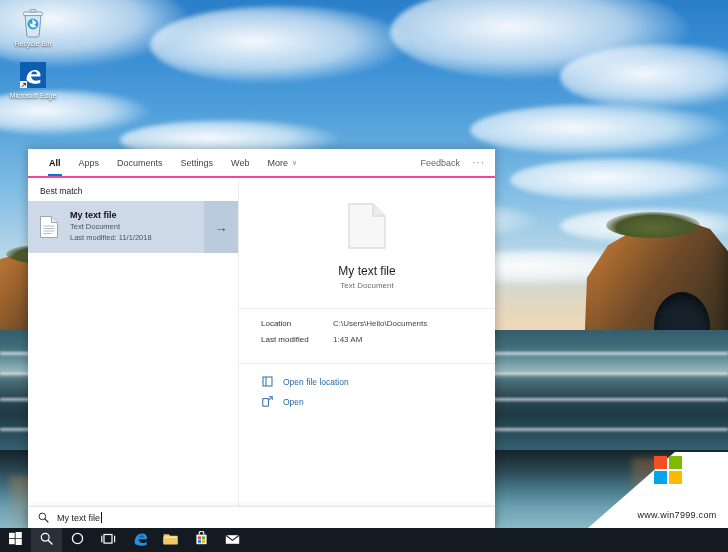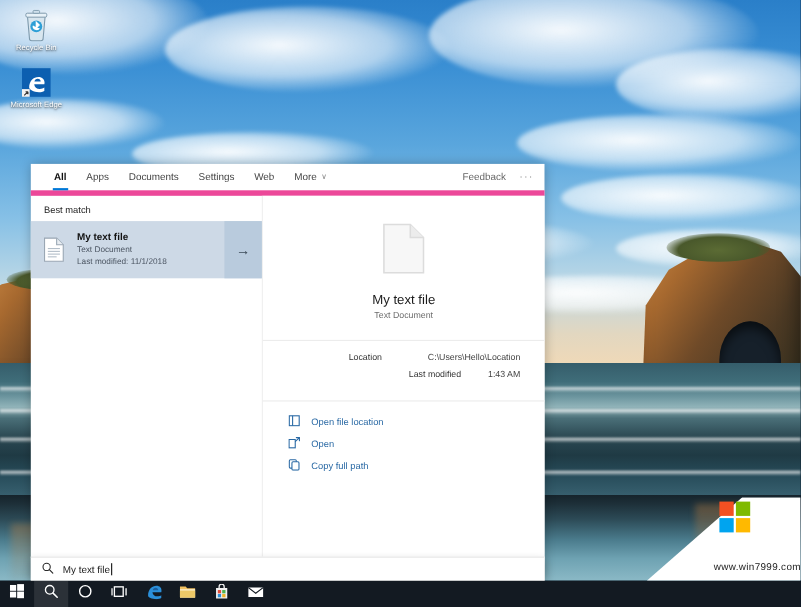--- a/index.html
+++ b/index.html
@@ -78,21 +78,21 @@
   .dicon .glyph { height:34px; display:flex; align-items:center; justify-content:center; }
 
   
   #search-panel {
     position:absolute; left:28px; top:149px; width:467px; height:379px;
     background:#fff; box-shadow:0 0 10px rgba(0,0,0,.28);
     display:flex; flex-direction:column;
   }
   #tabbar {
     height:29px; display:flex; align-items:stretch;
-    border-bottom:5px solid #ec4899; padding-left:12px; flex:0 0 auto;
+    border-bottom:2px solid #ec4899; padding-left:12px; flex:0 0 auto;
   }
   .tab {
     display:flex; align-items:center; padding:0 9px;
     font-size:9px; color:#444; position:relative; cursor:default;
   }
   .tab.active { color:#111; font-weight:600; }
   .tab.active::after {
     content:""; position:absolute; left:8px; right:8px; bottom:0;
     height:2px; background:#0078d7;
   }
@@ -141,21 +141,21 @@
 
   
   #preview { flex:1; display:flex; flex-direction:column; background:#fff; }
   .pv-hero {
     padding:24px 0 18px; display:flex; flex-direction:column;
     align-items:center; justify-content:center;
   }
   .pv-name { font-size:12px; color:#1b1b1b; margin-top:10px; }
   .pv-type { font-size:8px; color:#6d6d6d; margin-top:3px; }
   .pv-meta { border-top:1px solid #ececec; padding:10px 22px 12px; }
-  .pv-line { display:flex; font-size:8px; margin-bottom:7px;justify-content:flex-end; }
+  .pv-line { display:flex; font-size:8px; margin-bottom:7px; }
   .pv-key { width:72px; flex:0 0 72px; color:#333; }
   .pv-val { color:#444; }
   .pv-actions { border-top:1px solid #ececec; padding:12px 22px; }
   .act {
     display:flex; align-items:center; gap:9px; margin-bottom:9px;
     font-size:8.5px; color:#2b6aa5; cursor:default;
   }
   .act .ai { width:13px; display:flex; justify-content:center; }
 
   
@@ -197,21 +197,21 @@
   }
   #watermark .ms i { display:block; }
   #watermark .cn {
     position:absolute; left:38px; top:34px; width:100px;
     font-size:21px; font-weight:700; color:#1b1b1b; letter-spacing:1px;
     line-height:1; white-space:nowrap;
   }
   #watermark .cn .pink { color:#e84a8a; }
   #watermark .url {
     position:absolute; left:38px; top:58px; width:102px;
-    font-size:9px; color:#222; letter-spacing:.3px; text-align:right;
+    font-size:9px; color:#222; letter-spacing:.3px; text-align:center;
   }
 </style>
 </head>
 <body>
 
 <div id="desktop">
   <div class="sky"></div>
 
   <div class="cloud" style="left:-40px;  top:-22px;  width:230px; height:90px;"></div>
   <div class="cloud" style="left:150px;  top:6px;    width:260px; height:78px;"></div>
@@ -337,21 +337,21 @@
             <path d="M26 2 v12 h12" fill="#ececec" stroke="#dcdcdc" stroke-width="1.4"></path>
           </svg>
         </div>
         <div class="pv-name">My text file</div>
         <div class="pv-type">Text Document</div>
       </div>
 
       <div class="pv-meta">
         <div class="pv-line">
           <span class="pv-key">Location</span>
-          <span class="pv-val">C:\Users\Hello\Location</span>
+          <span class="pv-val">C:\Users\Hello\Documents</span>
         </div>
         <div class="pv-line">
           <span class="pv-key">Last modified</span>
           <span class="pv-val">1:43 AM</span>
         </div>
       </div>
 
       <div class="pv-actions">
         <div class="act">
           <span class="ai">
@@ -364,29 +364,20 @@
         </div>
         <div class="act">
           <span class="ai">
             <svg width="11" height="11" viewBox="0 0 11 11">
               <path d="M.8 2.6 h5.6 v7.6 h-5.6 z" fill="none" stroke="#2b6aa5" stroke-width="1"></path>
               <path d="M6.6 4.2 L10.2 .8 M7.4 .8 h2.8 v2.8" fill="none" stroke="#2b6aa5" stroke-width="1" stroke-linecap="round"></path>
             </svg>
           </span>
           <span>Open</span>
         </div>
-        <div class="act">
-          <span class="ai">
-            <svg width="11" height="11" viewBox="0 0 11 11">
-              <rect x="1" y="1" width="6.4" height="7.6" rx="1" fill="none" stroke="#2b6aa5" stroke-width="1"></rect>
-              <rect x="3.4" y="2.8" width="6.4" height="7.6" rx="1" fill="#fff" stroke="#2b6aa5" stroke-width="1"></rect>
-            </svg>
-          </span>
-          <span>Copy full path</span>
-        </div>
       </div>
     </div>
   </div>
 </div>
 
 <div id="search-bar">
   <span>
     <svg width="11" height="11" viewBox="0 0 11 11">
       <circle cx="4.4" cy="4.4" r="3.3" fill="none" stroke="#2a2a2a" stroke-width="1"></circle>
       <path d="M6.9 6.9 L10 10" stroke="#2a2a2a" stroke-width="1.1" stroke-linecap="round"></path>

